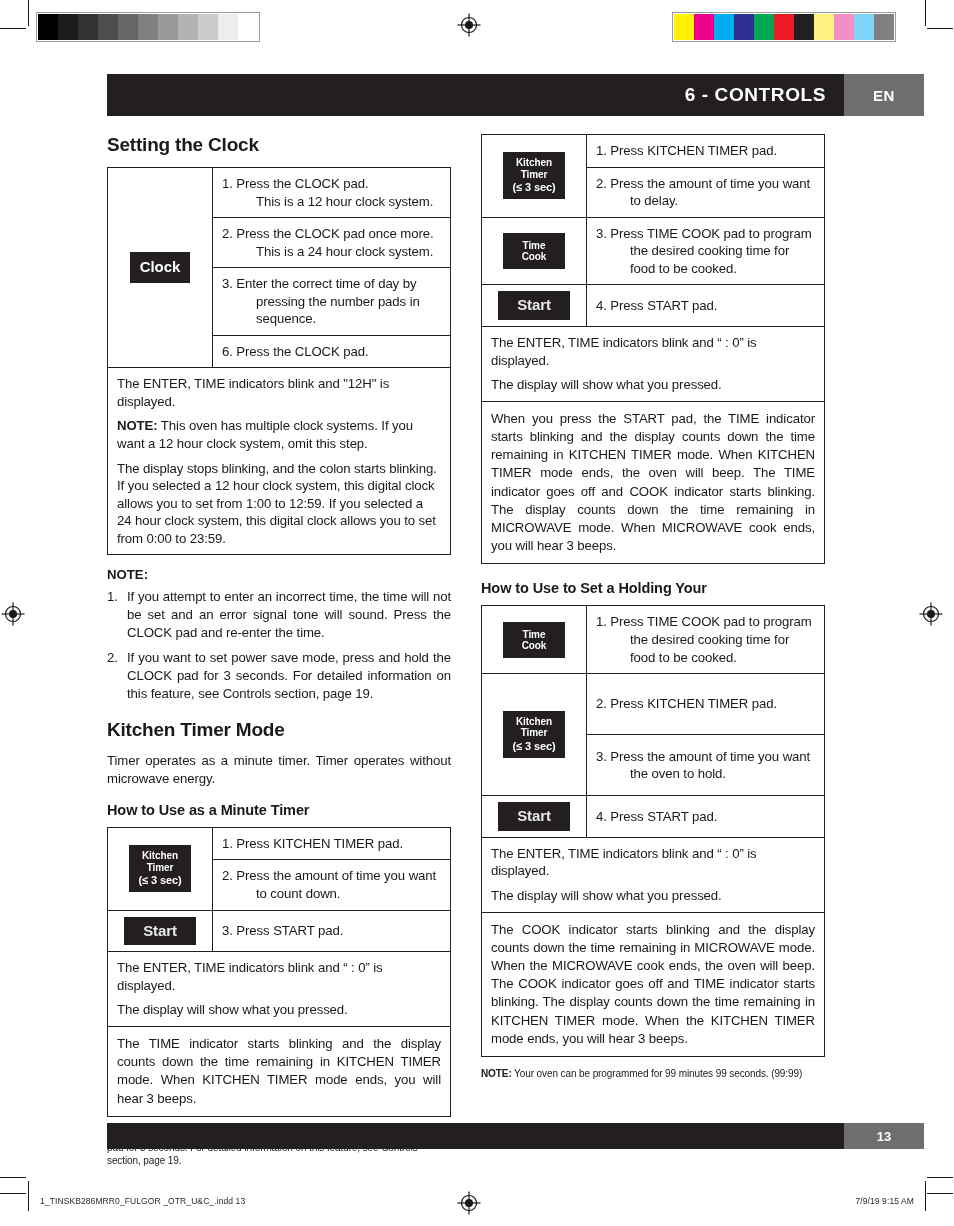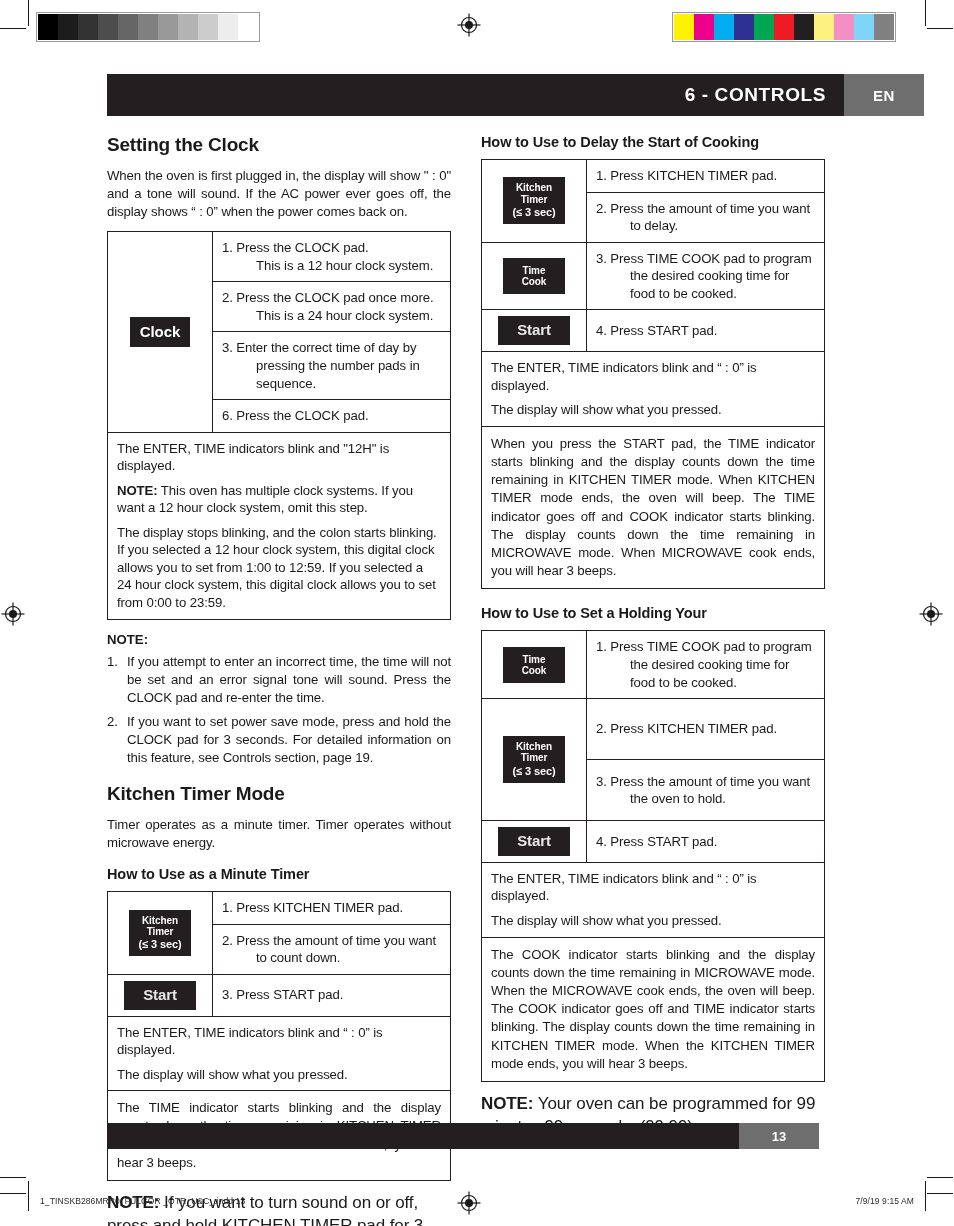--- a/index.html
+++ b/index.html
@@ -143,21 +143,21 @@
     padding-left: 20px;
     position: relative;
     text-align: justify;
     letter-spacing: -0.1px;
   }
   .note-list li .num {
     position: absolute;
     left: 0; top: 0;
   }
   p.note-para {
-    font-size: 17px;
+    font-size: 10px;
     line-height: 1.37;
     margin: 10px 0 10px 0;
     text-align: left;
     letter-spacing: -0.1px;
   }
   p.note-para b { font-weight: bold; }
 
   
   table.proc {
     border-collapse: collapse;
@@ -231,21 +231,21 @@
     width: 72px;
     padding: 6px 0;
     font-size: 15px;
     color: #e8e8e8;
   }
 
   
   .footer-bar {
     position: absolute;
     top: 1123px; left: 107px;
-    width: 712px; height: 26px;
+    width: 817px; height: 26px;
     display: flex;
   }
   .footer-main {
     flex: 1;
     background: #231f20;
   }
   .footer-pageno {
     width: 80px;
     background: #6e6e6e;
     display: flex;
@@ -354,21 +354,20 @@
     <span class="lang">EN</span>
   </div>
 </div>
 
 <div class="page-body">
   <div class="columns">
 
     <div class="col">
 
       <h1 class="sect">Setting the Clock</h1>
-      <p class="body">When the oven is first plugged in, the display will show " : 0" and a tone will sound. If the AC power ever goes off, the display shows “ : 0” when the power comes back on.</p>
 
       <table class="proc">
         <tbody>
             <tr>
           <td class="padcell" rowspan="4" style="width:96px;">
             <span class="pad clock">
               <span>Clock</span>
             </span>
           </td>
           <td class="stepcell">
@@ -474,21 +473,20 @@
         </table>
 
       <p class="note-para">
         <b>NOTE:</b><span id="kt-note-text"> If you want to turn sound on or off, press and hold KITCHEN TIMER pad for 3 seconds. For detailed information on this feature, see Controls section, page 19.</span>
       </p>
 
     </div>
 
     <div class="col">
 
-      <h2 class="sub">How to Use to Delay the Start of Cooking</h2>
 
       <table class="proc">
         <tbody>
             <tr>
           <td class="padcell" rowspan="2" style="width:96px;">
             <span class="pad kitchen">
               <span>Kitchen</span><br>
               <span>Timer</span>
               <span class="sec">(≤ 3 sec)</span>
             </span>

